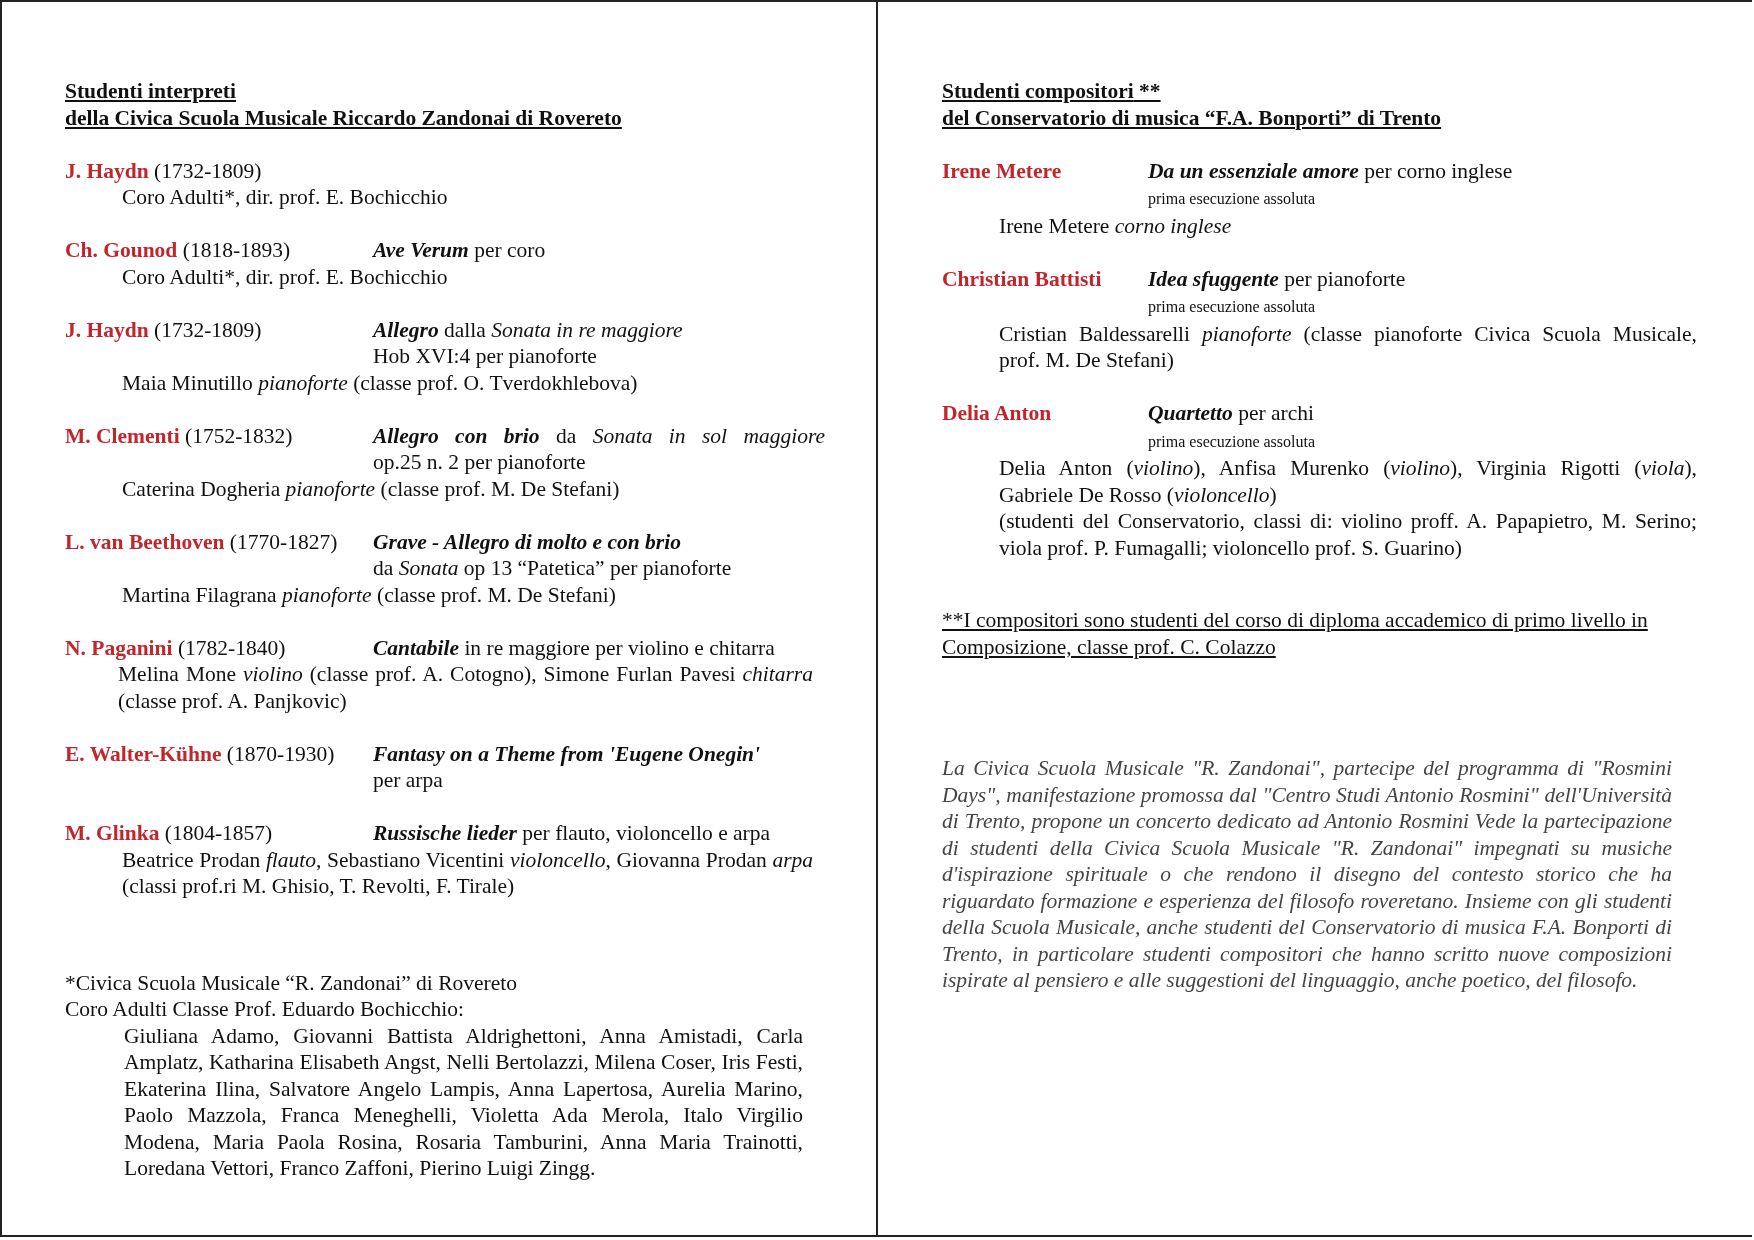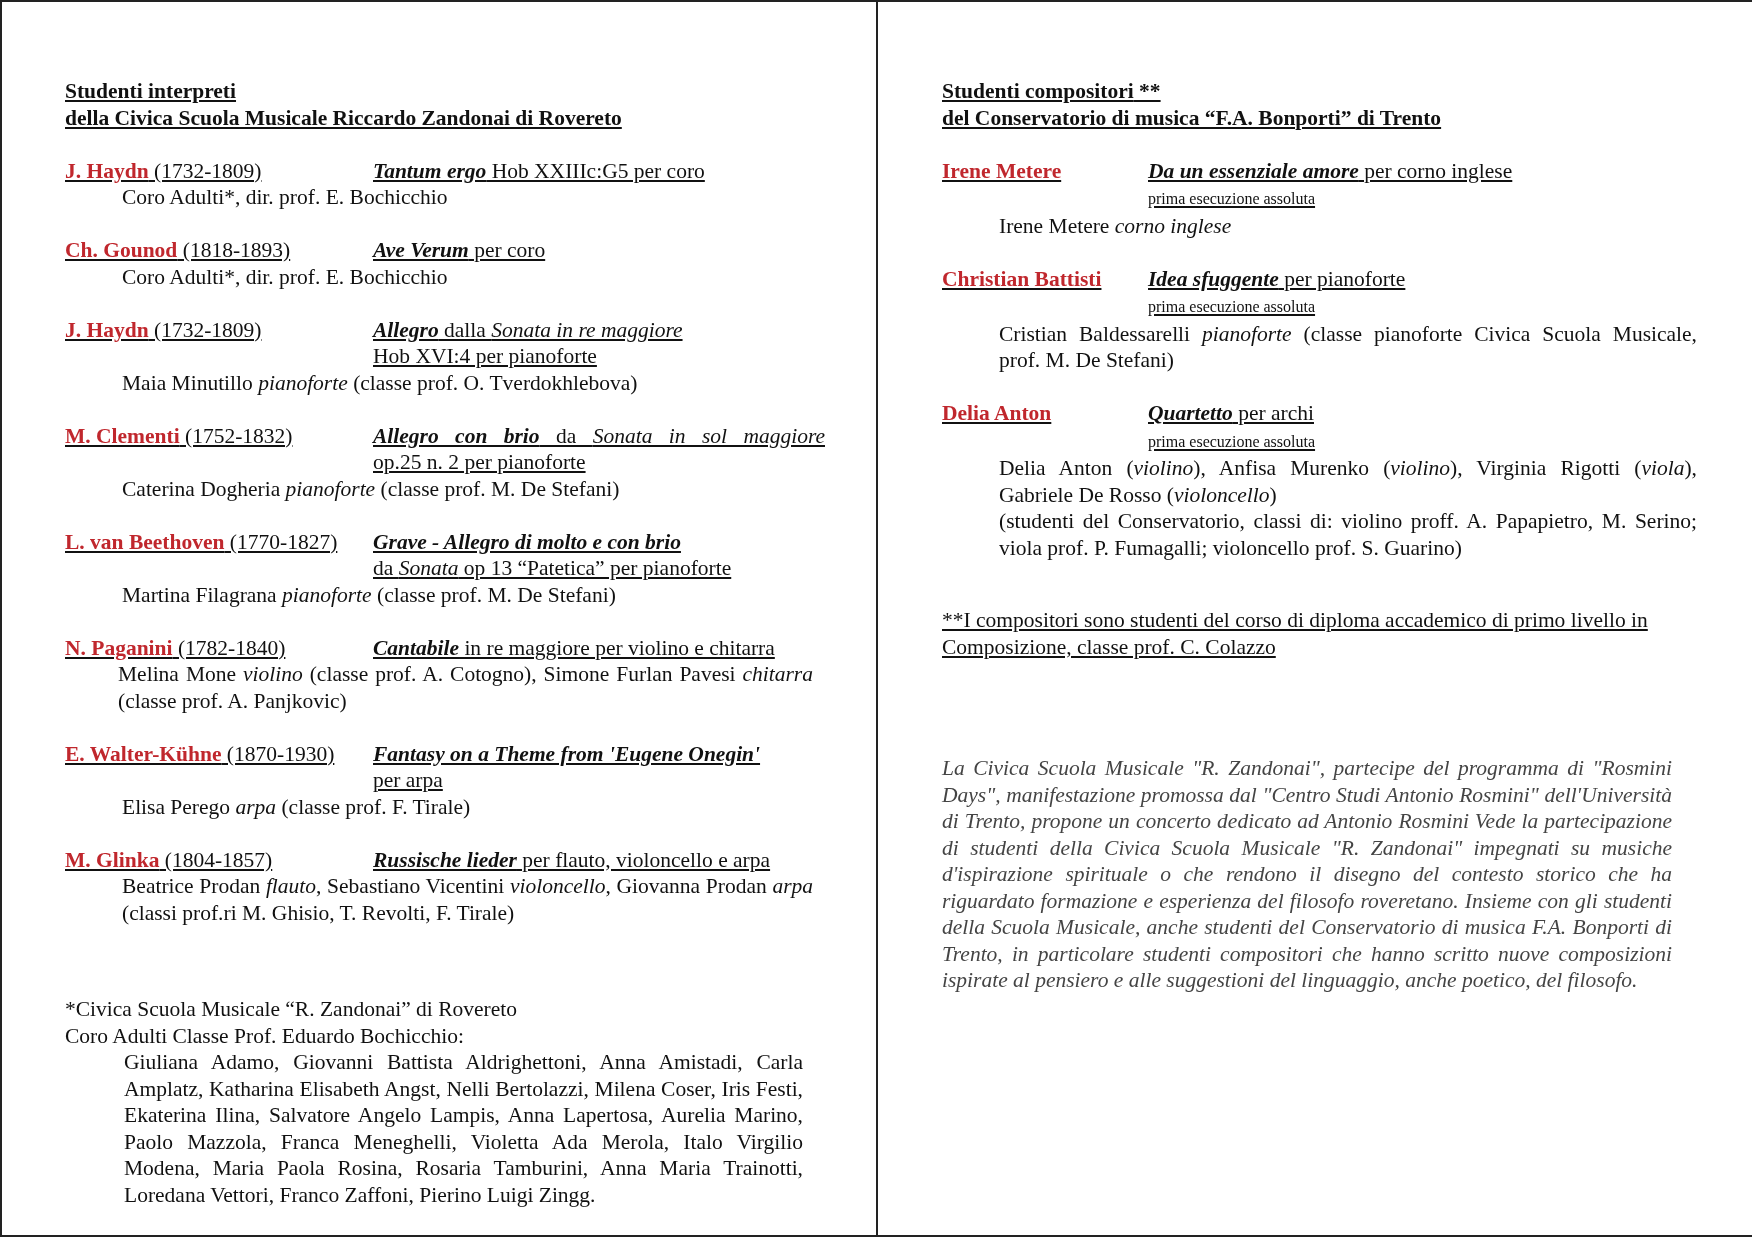--- a/index.html
+++ b/index.html
@@ -9,21 +9,21 @@
            border-top: 2px solid #222; border-left: 2px solid #222; border-bottom: 2px solid #222;
            box-sizing: border-box; }
   .divider { position: absolute; left: 876px; top: 0; width: 2px; height: 1237px; background: #222; }
   .page { position: absolute; top: 78px; font-size: 21.5px; line-height: 26.5px; }
   .left { left: 65px; width: 760px; }
   .right { left: 942px; width: 755px; }
   .heading { font-weight: bold; text-decoration: underline; margin: 0; }
   .heading-line { display: block; }
   .stars { font-weight: bold; text-decoration: none; display: inline; }
   .entry { margin-top: 26.5px; }
-  .entry-row { display: flex; text-decoration: underline; }
+  .entry-row { display: flex; }
   .composer-col { flex: 0 0 308px; white-space: nowrap; }
   .right .composer-col { flex: 0 0 206px; }
   .composer { color: #c0272d; font-weight: bold; }
   .work-col { flex: 1; }
   .title-bold { font-weight: bold; font-style: italic; }
   .italic { font-style: italic; }
   .performers { padding-left: 57px; text-align: justify; }
   .left .performers { padding-right: 12px; }
   .right .performers { text-align: justify; }
   .premiere { font-size: 16px; line-height: 26.5px; }
@@ -40,21 +40,20 @@
 
 <div class="page left">
   <div class="heading">
     <span class="heading-line">Studenti interpreti</span>
     <span class="heading-line">della Civica Scuola Musicale Riccardo Zandonai di Rovereto</span>
   </div>
 
   <div class="entry">
     <div class="entry-row">
       <div class="composer-col"><span class="composer">J. Haydn</span><span> (1732-1809)</span></div>
-      <div class="work-col"><span class="title-bold">Tantum ergo</span><span> Hob XXIIIc:G5 per coro</span></div>
     </div>
     <div class="performers">Coro Adulti*, dir. prof. E. Bochicchio</div>
   </div>
 
   <div class="entry">
     <div class="entry-row">
       <div class="composer-col"><span class="composer">Ch. Gounod</span><span> (1818-1893)</span></div>
       <div class="work-col"><span class="title-bold">Ave Verum</span><span> per coro</span></div>
     </div>
     <div class="performers">Coro Adulti*, dir. prof. E. Bochicchio</div>
@@ -105,21 +104,20 @@
   </div>
 
   <div class="entry">
     <div class="entry-row">
       <div class="composer-col"><span class="composer">E. Walter-Kühne</span><span> (1870-1930)</span></div>
       <div class="work-col">
         <span class="title-bold">Fantasy on a Theme from 'Eugene Onegin'</span><br>
         <span>per arpa</span>
       </div>
     </div>
-    <div class="performers"><span>Elisa Perego </span><span class="italic">arpa</span><span> (classe prof. F. Tirale)</span></div>
   </div>
 
   <div class="entry">
     <div class="entry-row">
       <div class="composer-col"><span class="composer">M. Glinka</span><span> (1804-1857)</span></div>
       <div class="work-col"><span class="title-bold">Russische lieder</span><span> per flauto, violoncello e arpa</span></div>
     </div>
     <div class="performers"><span>Beatrice Prodan </span><span class="italic">flauto</span><span>, Sebastiano Vicentini </span><span class="italic">violoncello</span><span>, Giovanna Prodan </span><span class="italic">arpa</span><span> (classi prof.ri M. Ghisio, T. Revolti, F. Tirale)</span></div>
   </div>
 

